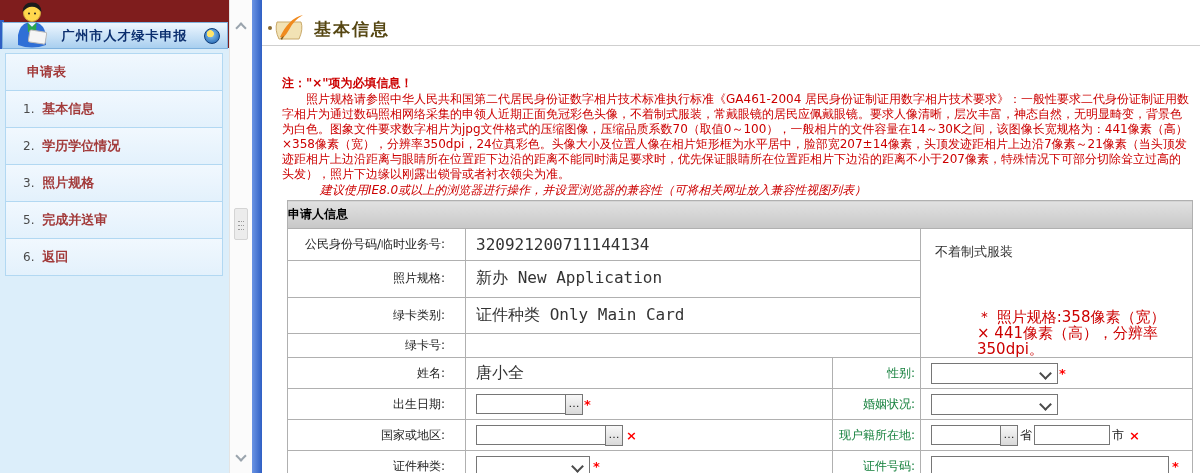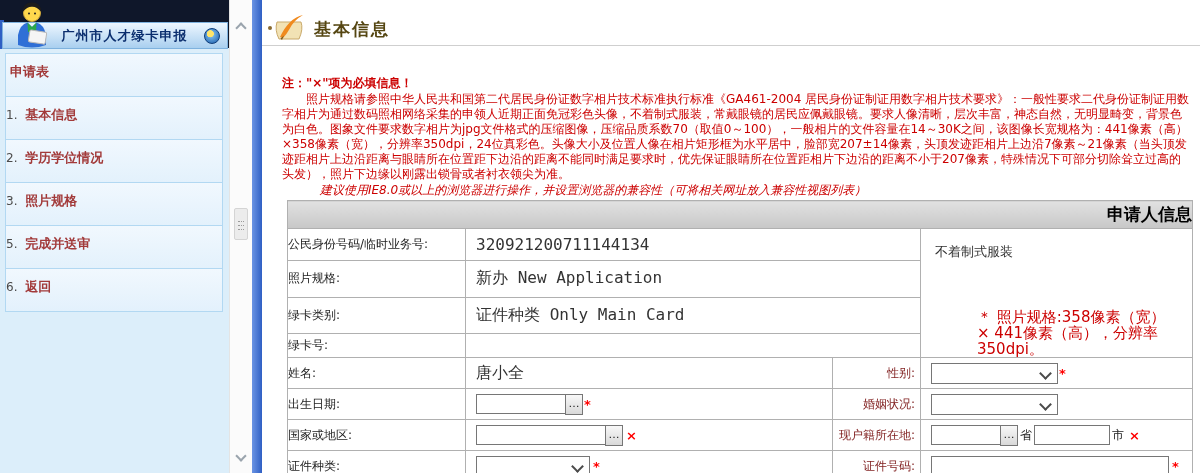--- a/index.html
+++ b/index.html
@@ -4,41 +4,41 @@
 <style>
   * { margin:0; padding:0; box-sizing:border-box; }
   html,body { width:1200px; height:473px; overflow:hidden; }
   body {
     position:relative; background:#fff;
     font-family:"DejaVu Sans","Liberation Sans",sans-serif;
     font-size:12px; color:#222;
   }
 
   
-  .sidebar { position:absolute; left:0; top:0; width:229px; height:473px; background:#0f172a; }
+  .sidebar { position:absolute; left:0; top:0; width:229px; height:473px; background:#7f1d1d; }
   .sb-bg { position:absolute; left:0; top:48px; width:229px; height:425px; background:#dceefa; }
   .sb-cap { position:absolute; left:0; top:20px; width:4px; height:29px; background:#2f5fc4; }
   .sb-header {
     position:absolute; left:2px; top:22px; width:226px; height:27px;
     background:linear-gradient(#eef7ff,#a9cfef);
     border:1px solid #7fb2de; display:flex; align-items:center;
   }
   .sb-title { flex:1; text-align:center; padding-left:42px; font-size:13px; font-weight:bold; color:#0b2e6e; letter-spacing:1px; }
   .globe {
     width:16px; height:16px; margin-right:7px; border-radius:50%;
     border:1px solid #0e3d7a;
     background:
       radial-gradient(circle at 38% 34%, #ffe46a 0 26%, rgba(255,228,106,0) 30%),
       radial-gradient(circle at 45% 40%, #8ecbf5, #1457a8);
   }
   .person { position:absolute; left:12px; top:0px; }
   .menu { position:absolute; left:5px; top:53px; width:218px; }
   .menu-item {
-    height:44px; line-height:36px; border:1px solid #b2d8f2; margin-top:-1px;
-    background:linear-gradient(#f1f8fe,#e3f1fc); 
+    height:38px; line-height:36px; border:1px solid #b2d8f2; margin-top:-1px;
+    background:linear-gradient(#f1f8fe,#e3f1fc); padding-left:17px;
     cursor:pointer; white-space:nowrap;
   }
   .menu-item:first-child { margin-top:0; }
   .menu-num { color:#4a4a4a; font-size:12px; margin-right:4px; }
   .menu-lbl { color:#a23a3a; font-size:13px; font-weight:bold; }
 
   
   .scrollstrip { position:absolute; left:229px; top:0; width:23px; height:473px; background:#fbfbfb; border-left:1px solid #e4e4e4; }
   .chev { position:absolute; left:7px; width:8px; height:8px; border-left:2px solid #9aa4ad; border-top:2px solid #9aa4ad; }
   .chev-up { top:24px; transform:rotate(45deg); }
@@ -56,23 +56,23 @@
   .memo-icon { position:absolute; left:5px; top:13px; }
   .page-title { position:absolute; left:52px; top:18px; font-size:17px; font-weight:bold; color:#554612; letter-spacing:2px; }
 
   .note { position:absolute; top:76px; left:20px; width:910px; color:#cc0000; line-height:15px; font-size:12px; }
   .note-l1 { font-weight:bold; margin-bottom:1px; }
   .note-para { text-indent:24px; }
   .note-l3 { text-indent:38px; margin-top:1px;font-style:italic; }
 
   table.app { position:absolute; top:200px; left:25px; width:905px; border-collapse:collapse; table-layout:fixed; font-size:12px; }
   table.app td, table.app th { border:1px solid #b0b0b0; overflow:hidden; }
-  th.hdr { height:28px; background:linear-gradient(#e1e1e1,#c7c7c7); font-size:17px; font-weight:bold; color:#000; text-align:right; }
-  td.lab { text-align:left; padding-right:8px; white-space:nowrap; color:#222; }
-  td.lab2 { text-align:right; padding-right:5px; white-space:nowrap; color:#7f1d1d; }
+  th.hdr { height:28px; background:linear-gradient(#e1e1e1,#c7c7c7); font-size:12px; font-weight:bold; color:#000; text-align:left; }
+  td.lab { text-align:right; padding-right:20px; white-space:nowrap; color:#222; }
+  td.lab2 { text-align:right; padding-right:5px; white-space:nowrap; color:#15803d; }
   td.val { padding-left:10px; }
   .valtext { font-family:"DejaVu Sans Mono","Liberation Mono",monospace; font-size:16px; color:#333; }
   tr.h31 td { height:31px; } tr.h36 td { height:36px; } tr.h23 td { height:23px; }
 
   .sel { display:inline-block; position:relative; width:127px; height:21px; border:1px solid #767676; background:#fff; vertical-align:middle; cursor:pointer; }
   .sel::after { content:""; position:absolute; right:7px; top:5px; width:7px; height:7px; border-right:2px solid #4a4a4a; border-bottom:2px solid #4a4a4a; transform:rotate(45deg); }
   .sel-sm { width:114px; }
   .inp { display:inline-block; height:20px; border:1px solid #767676; background:#fff; vertical-align:middle; }
   .w90{width:90px;} .w130{width:130px;} .w70{width:70px;} .w76{width:76px;} .w238{width:238px;}
   .dots {

